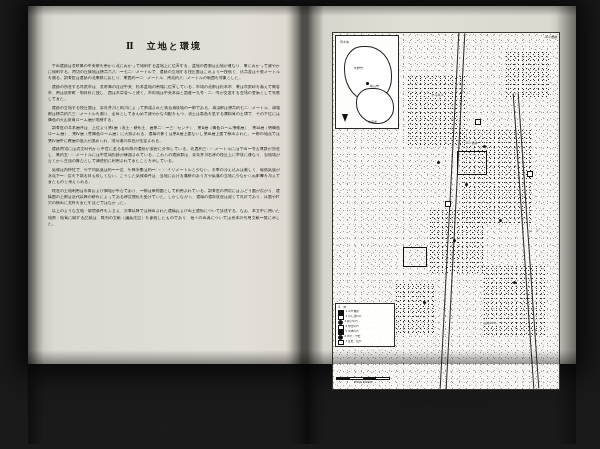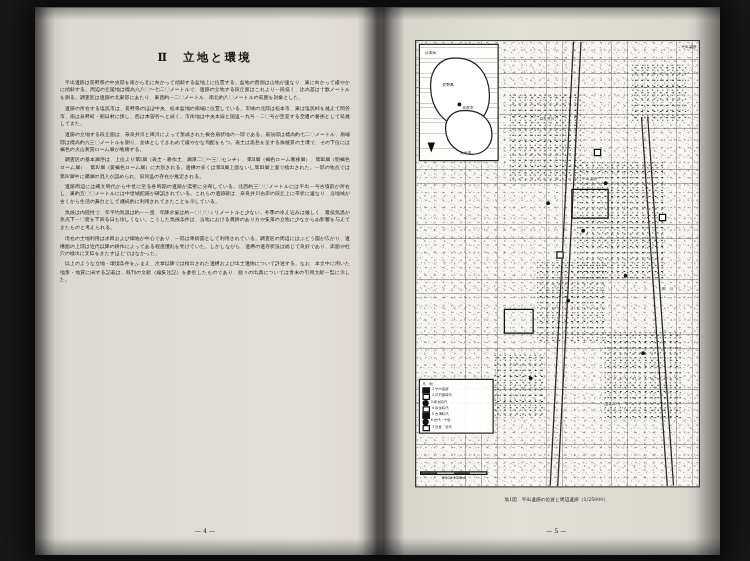--- a/index.html
+++ b/index.html
@@ -19,21 +19,21 @@
     height: 449px;
     background: #1a1a1a;
     overflow: hidden;
   }
   
   .page-spread {
     position: absolute;
     left: 28px;
     top: 6px;
     width: 548px;
-    height: 438px;
+    height: 358px;
     background:
       linear-gradient(to right,
         #8d8a84 0px, #c9c6bf 10px, #dcd9d2 26px,
         #e2dfd8 40%, #ded9d1 47%,
         #9f9c95 49.2%, #6f6c66 50%, #a9a6a0 51%,
         #d8d5cd 54%, #e1ded6 70%, #dbd8d0 95%, #b6b3ab 100%);
     box-shadow: 0 0 26px 10px rgba(0,0,0,0.75);
   }
   
   .gutter {

